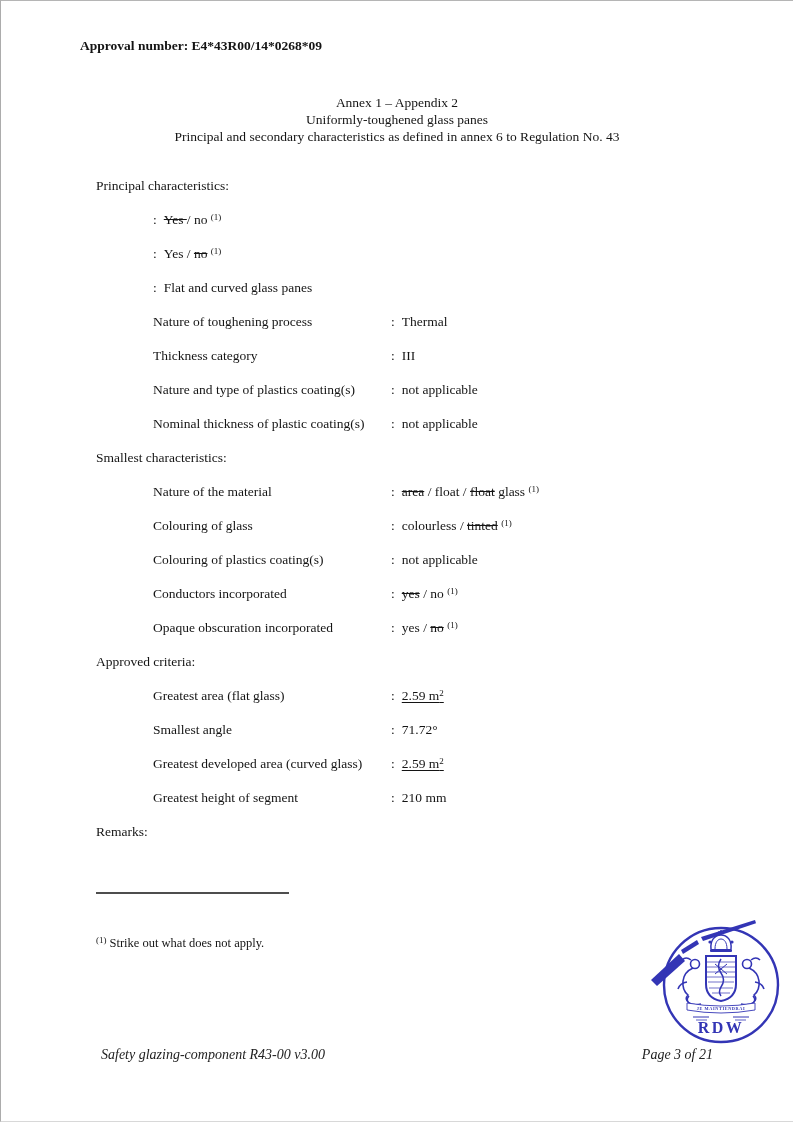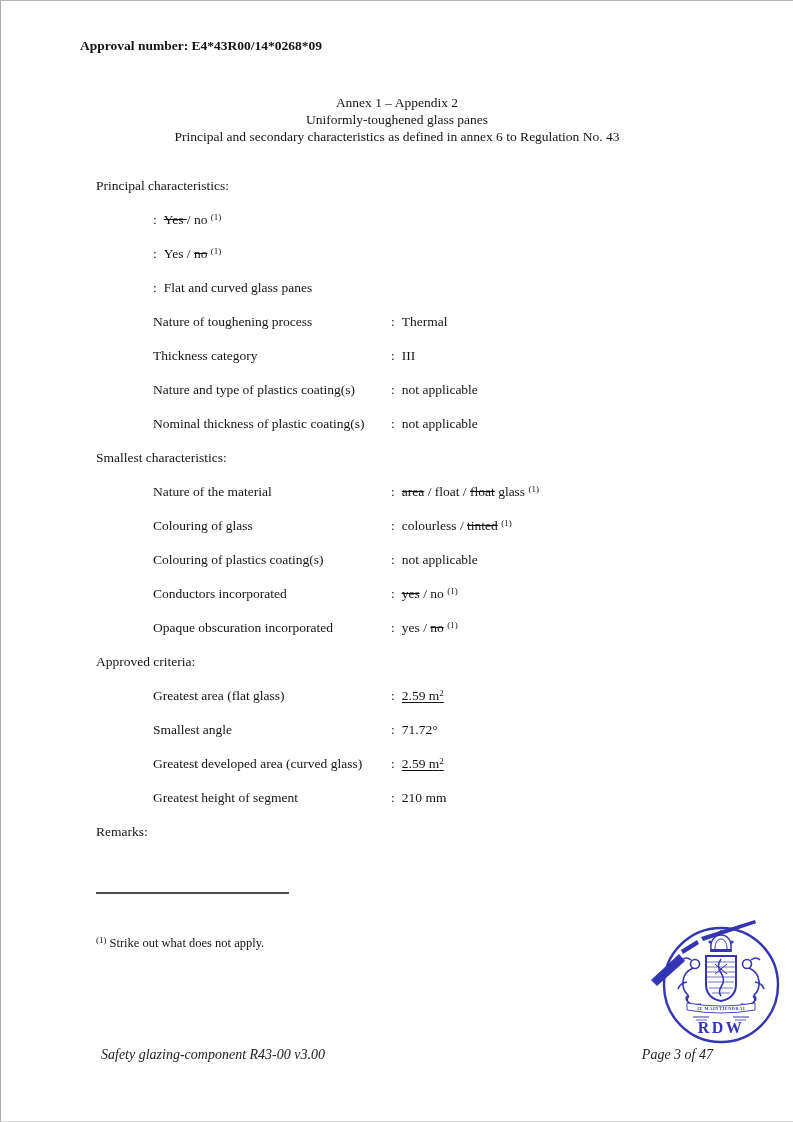--- a/index.html
+++ b/index.html
@@ -194,14 +194,14 @@
       <path d="M84,97 H100"></path>
     <path d="M47,100 H58" stroke-width="0.8"></path>
       <path d="M86,100 H97" stroke-width="0.8"></path>
   </g>
 
   <text class="st-text" x="72" y="113" font-size="16" font-weight="bold" letter-spacing="2.5" text-anchor="middle">RDW</text>
 </svg>
 
 <div class="footer">
   <span>Safety glazing-component R43-00 v3.00</span>
-  <span>Page 3 of 47</span>
+  <span>Page 3 of 21</span>
 </div>
 
 </body></html>

